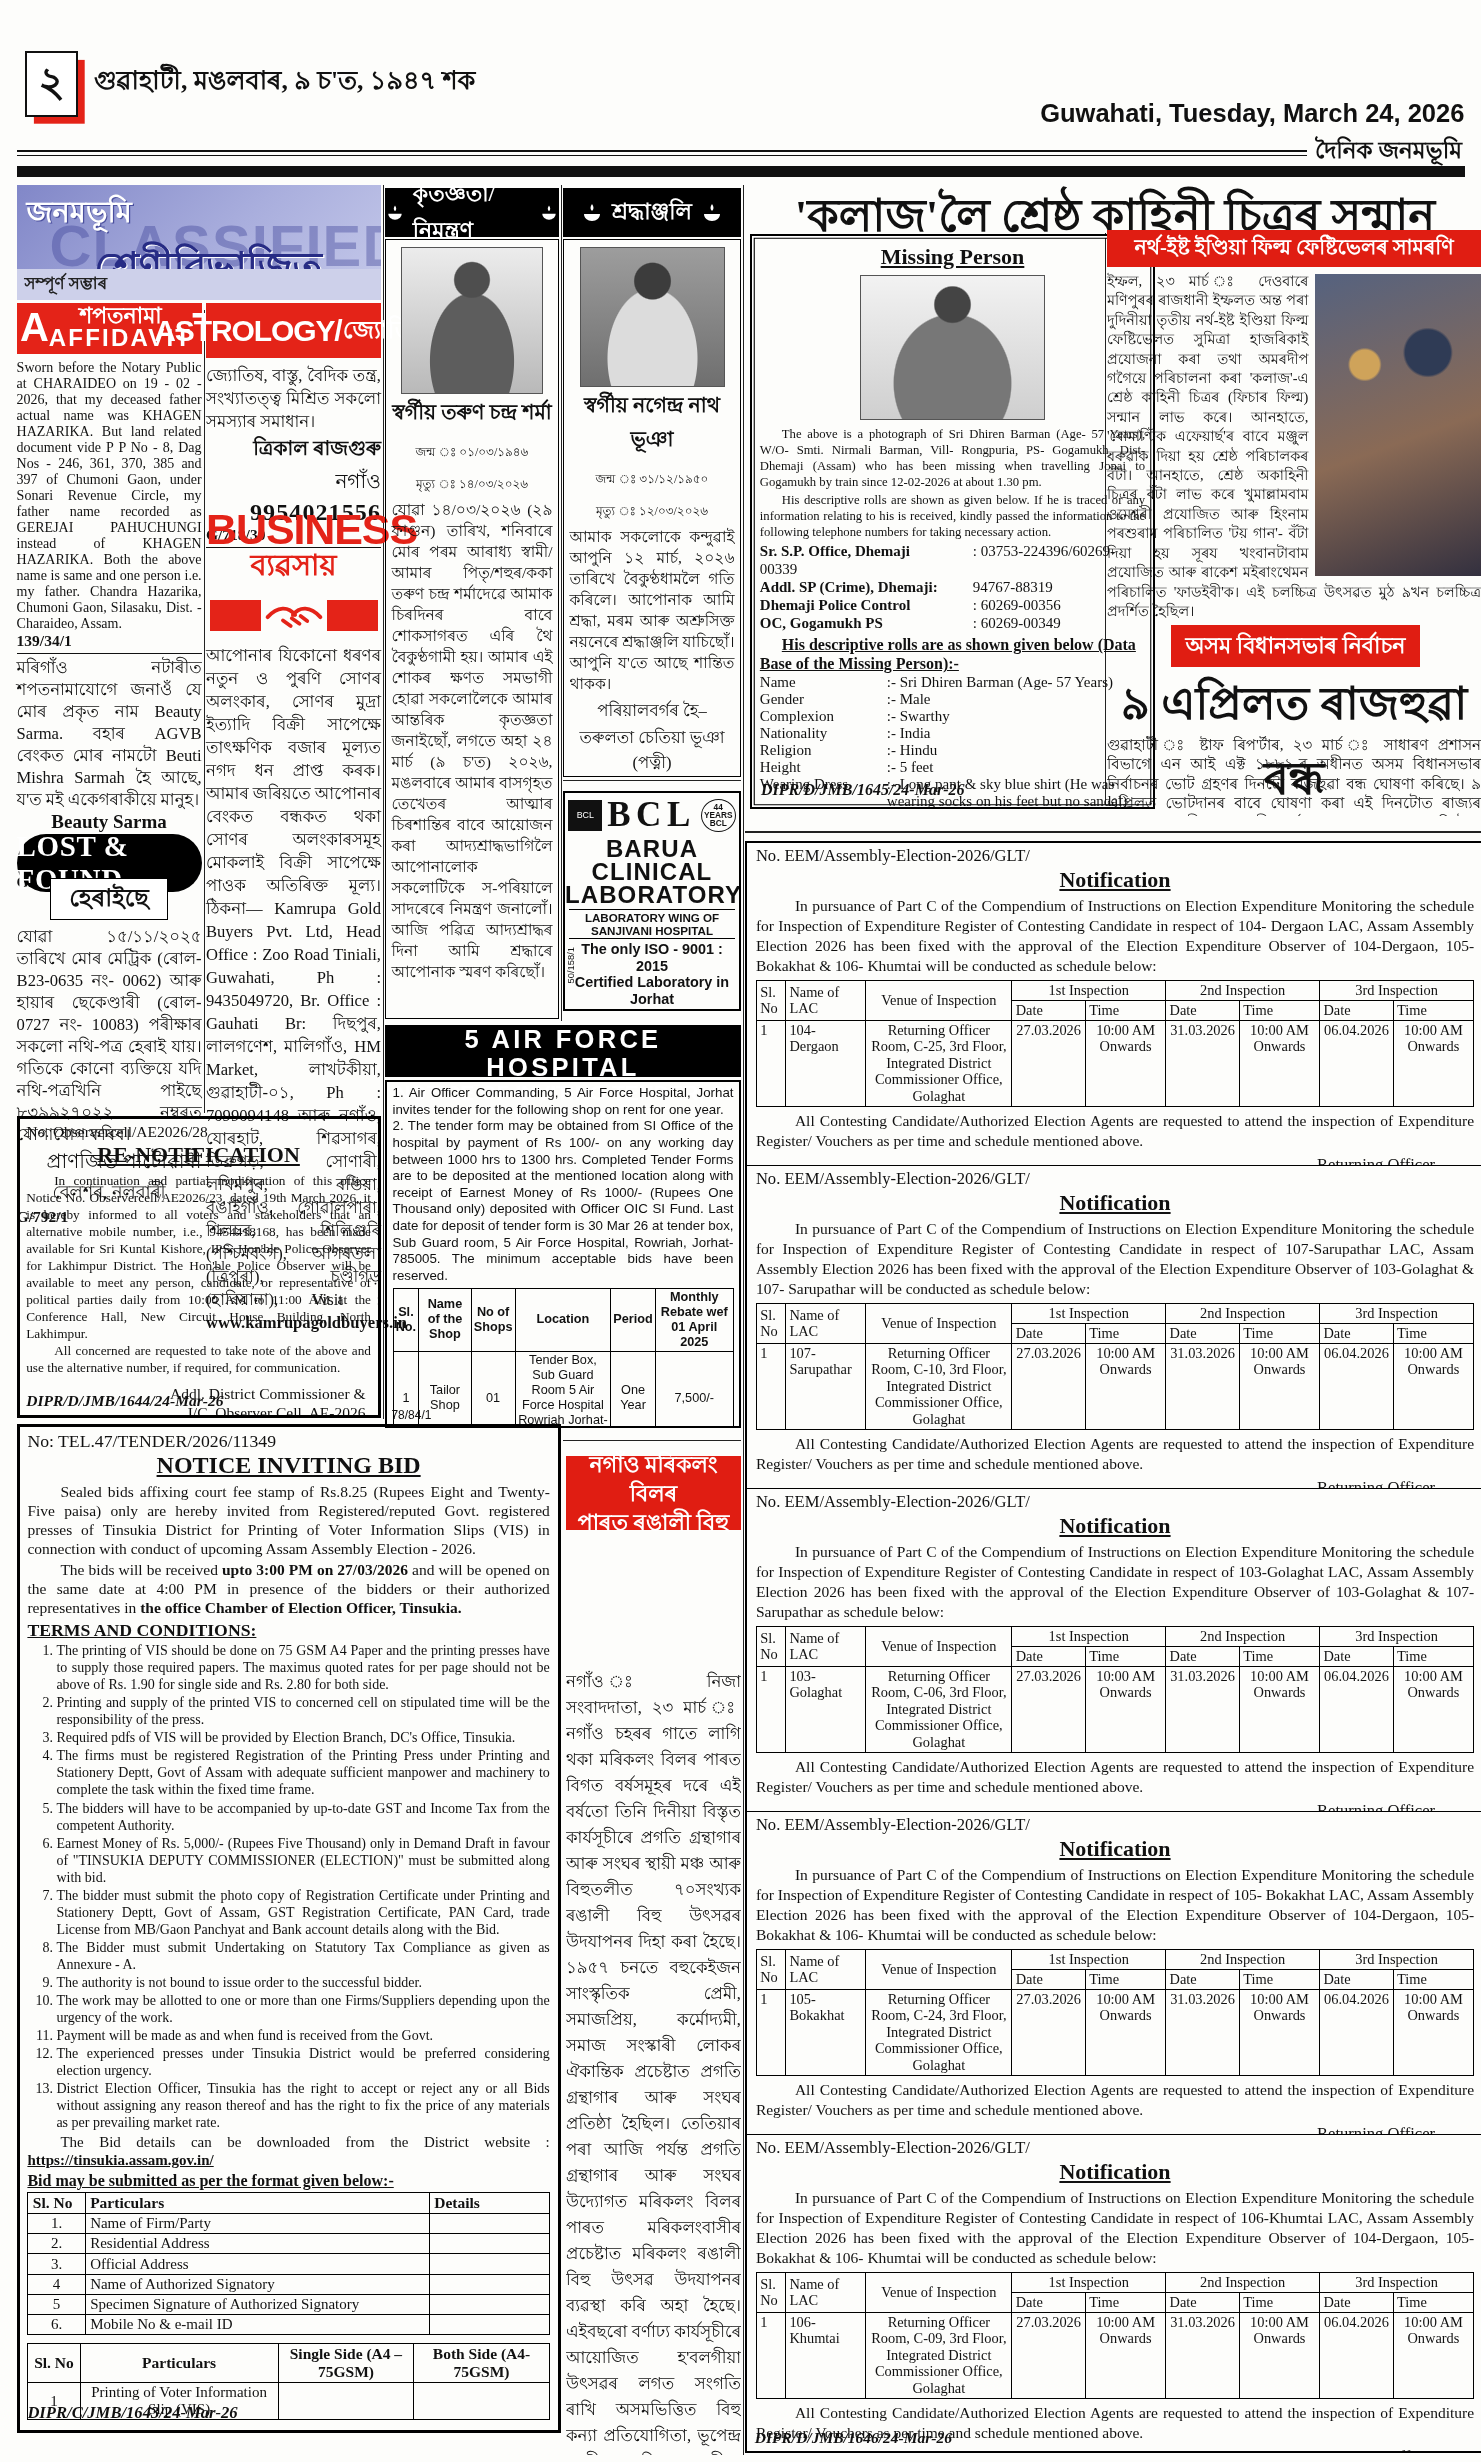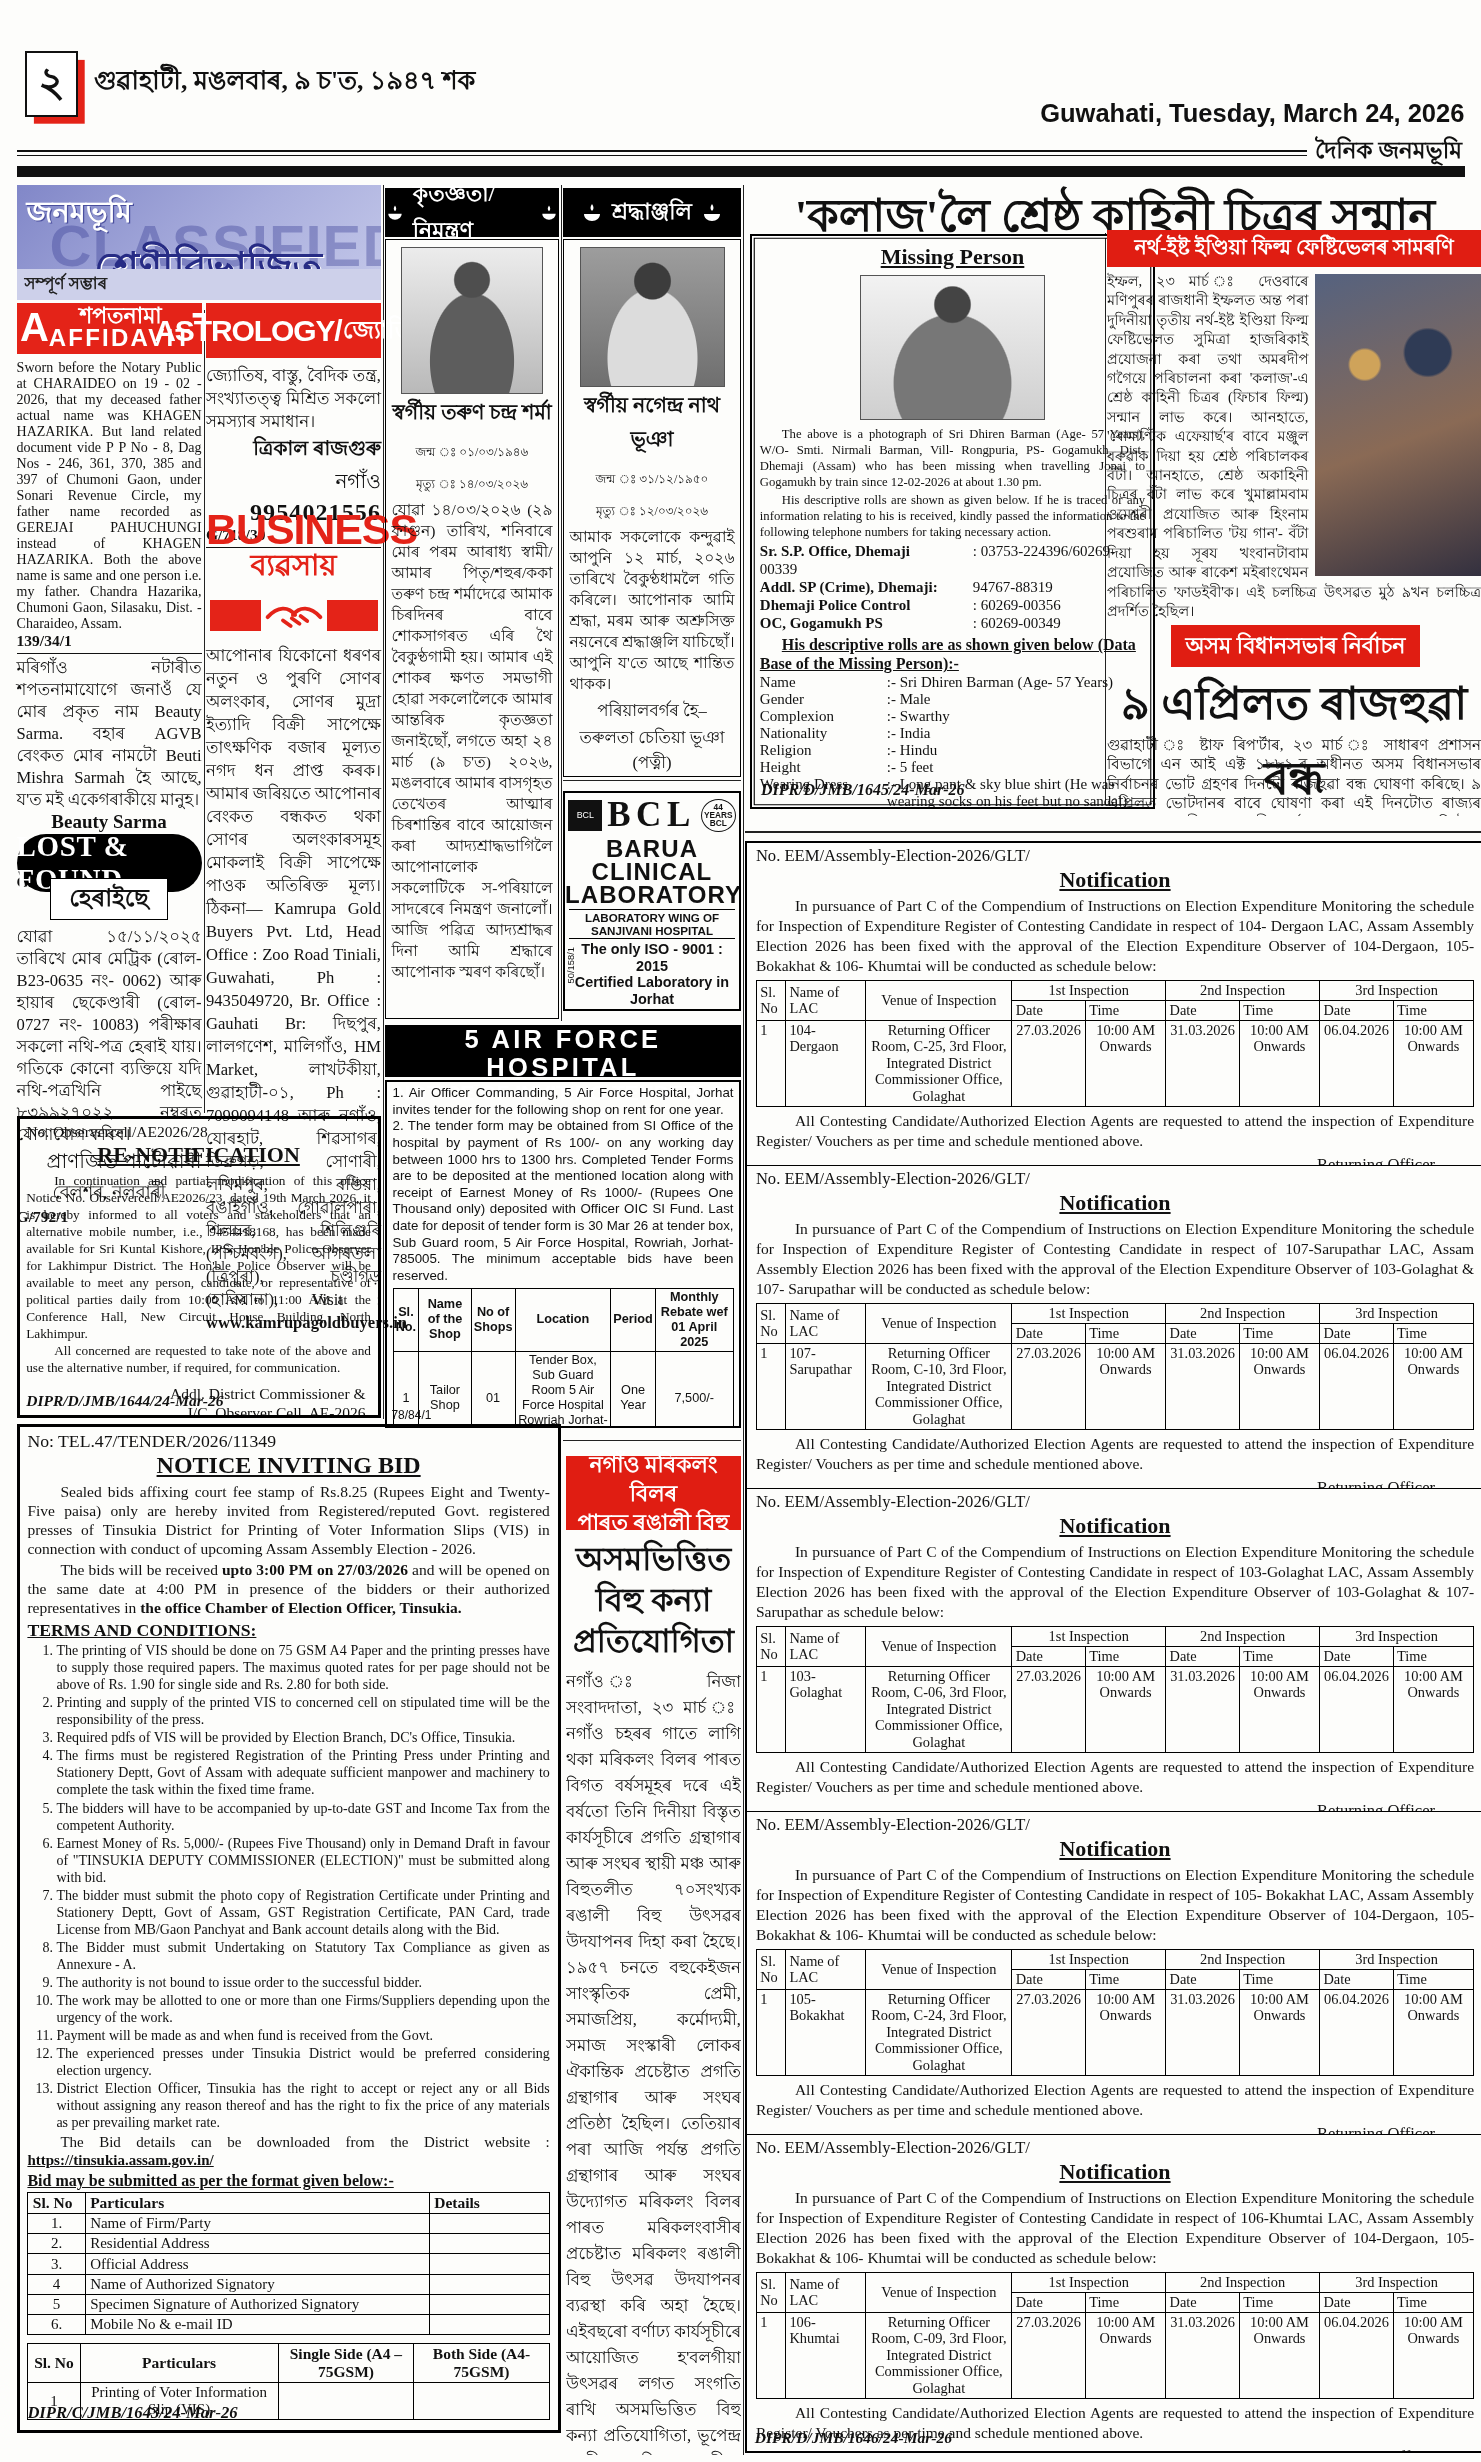--- a/index.html
+++ b/index.html
@@ -516,21 +516,20 @@
   </div>
 
   <div class="abs redbanner" id="bandhbanner">অসম বিধানসভাৰ নিৰ্বাচন</div>
   <div class="abs" id="bandhhead">৯ এপ্ৰিলত ৰাজহুৱা বন্ধ</div>
   <div class="abs" id="bandhbody">গুৱাহাটী ঃ ষ্টাফ ৰিপ'ৰ্টাৰ, ২৩ মাৰ্চ ঃ সাধাৰণ প্ৰশাসন বিভাগে এন আই এক্ট ১৮৮১-ৰ অধীনত অসম বিধানসভাৰ নিৰ্বাচনৰ ভোট গ্ৰহণৰ দিনটো ৰাজহুৱা বন্ধ ঘোষণা কৰিছে। ৯ এপ্ৰিলত ভোটদানৰ বাবে ঘোষণা কৰা এই দিনটোত ৰাজ্যৰ সকলো চৰকাৰী, বেচৰকাৰী কাৰ্যালয়, ৰাজহুৱা খণ্ডৰ প্ৰতিষ্ঠান, স্থানীয় নিকায়, শিক্ষানুষ্ঠান, উদ্যোগ, ব্যৱসায় আৰু বাণিজ্যিক প্ৰতিষ্ঠান, বেংক, চাহ বাগিচাসমূহো বন্ধ থাকিব।</div>
 
   <div class="abs redbanner" id="bihured">
     <div>নগাঁও মৰিকলং বিলৰ</div>
     <div>পাৰত ৰঙালী বিহু</div>
   </div>
-  <div class="abs" id="bihuhead">অসমভিত্তিত বিহু কন্যা প্ৰতিযোগিতা</div>
   <div class="abs" id="bihubody">নগাঁও ঃ নিজা সংবাদদাতা, ২৩ মাৰ্চ ঃ নগাঁও চহৰৰ গাতে লাগি থকা মৰিকলং বিলৰ পাৰত বিগত বৰ্ষসমূহৰ দৰে এই বৰ্ষতো তিনি দিনীয়া বিস্তৃত কাৰ্যসূচীৰে প্ৰগতি গ্ৰন্থাগাৰ আৰু সংঘৰ স্থায়ী মঞ্চ আৰু বিহুতলীত ৭০সংখ্যক ৰঙালী বিহু উৎসৱৰ উদযাপনৰ দিহা কৰা হৈছে। ১৯৫৭ চনতে বহুকেইজন সাংস্কৃতিক প্ৰেমী, সমাজপ্ৰিয়, কৰ্মোদ্যমী, সমাজ সংস্কাৰী লোকৰ ঐকান্তিক প্ৰচেষ্টাত প্ৰগতি গ্ৰন্থাগাৰ আৰু সংঘৰ প্ৰতিষ্ঠা হৈছিল। তেতিয়াৰ পৰা আজি পৰ্যন্ত প্ৰগতি গ্ৰন্থাগাৰ আৰু সংঘৰ উদ্যোগত মৰিকলং বিলৰ পাৰত মৰিকলংবাসীৰ প্ৰচেষ্টাত মৰিকলং ৰঙালী বিহু উৎসৱ উদযাপনৰ ব্যৱস্থা কৰি অহা হৈছে। এইবছৰো বৰ্ণাঢ্য কাৰ্যসূচীৰে আয়োজিত হ'বলগীয়া উৎসৱৰ লগত সংগতি ৰাখি অসমভিত্তিত বিহু কন্যা প্ৰতিযোগিতা, ভূপেন্দ্ৰ সংগীত, শিৱ সংগীত, চিত্ৰাংকন, বিহু নৃত্য আদি প্ৰতিযোগিতাৰ আয়োজন কৰা হৈছে। ১৫, ১৬ আৰু ১৭ এপ্ৰিলত আয়োজিত হ'বলগীয়া এই উৎসৱত মুকলি বিহু আৰু হুঁচৰি প্ৰতিযোগিতাও অনুষ্ঠিত হ'ব।</div>
 
   <div class="abs" id="notifs">
     <section class="notif">
       <div class="num">No. EEM/Assembly-Election-2026/GLT/</div>
       <div class="ttl">Notification</div>
       <p class="para">In pursuance of Part C of the Compendium of Instructions on Election Expenditure Monitoring the schedule for Inspection of Expenditure Register of Contesting Candidate in respect of 104- Dergaon LAC, Assam Assembly Election 2026 has been fixed with the approval of the Election Expenditure Observer of 104-Dergaon, 105-Bokakhat &amp; 106- Khumtai will be conducted as schedule below:</p>
       <table>
         <tbody>
             <tr>

